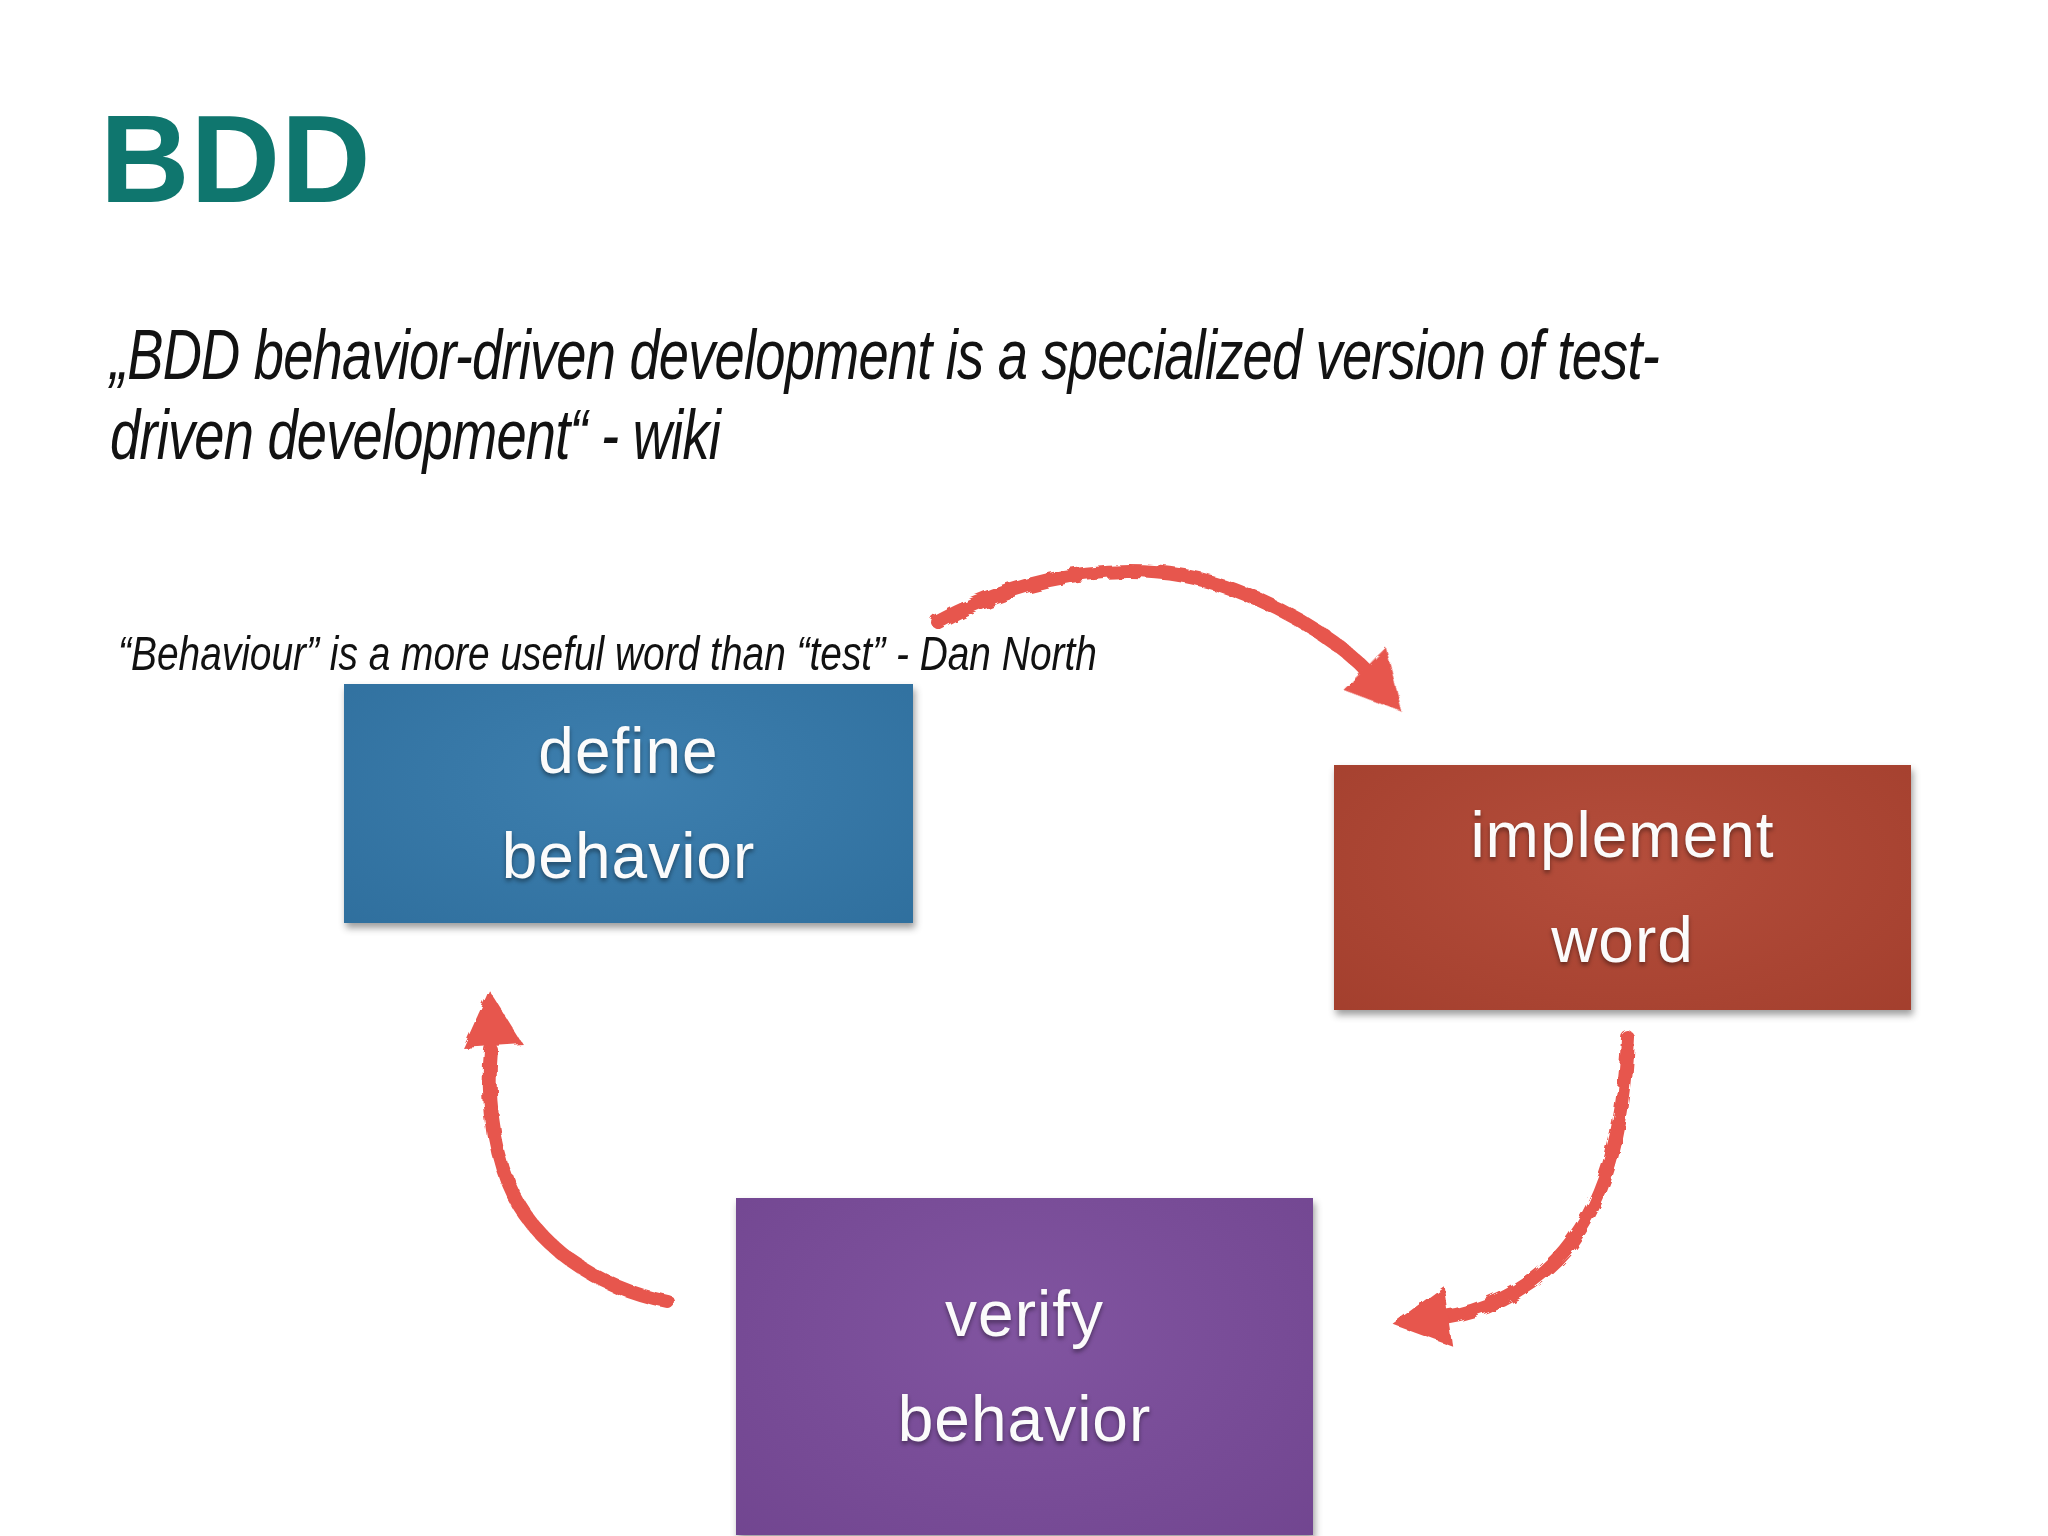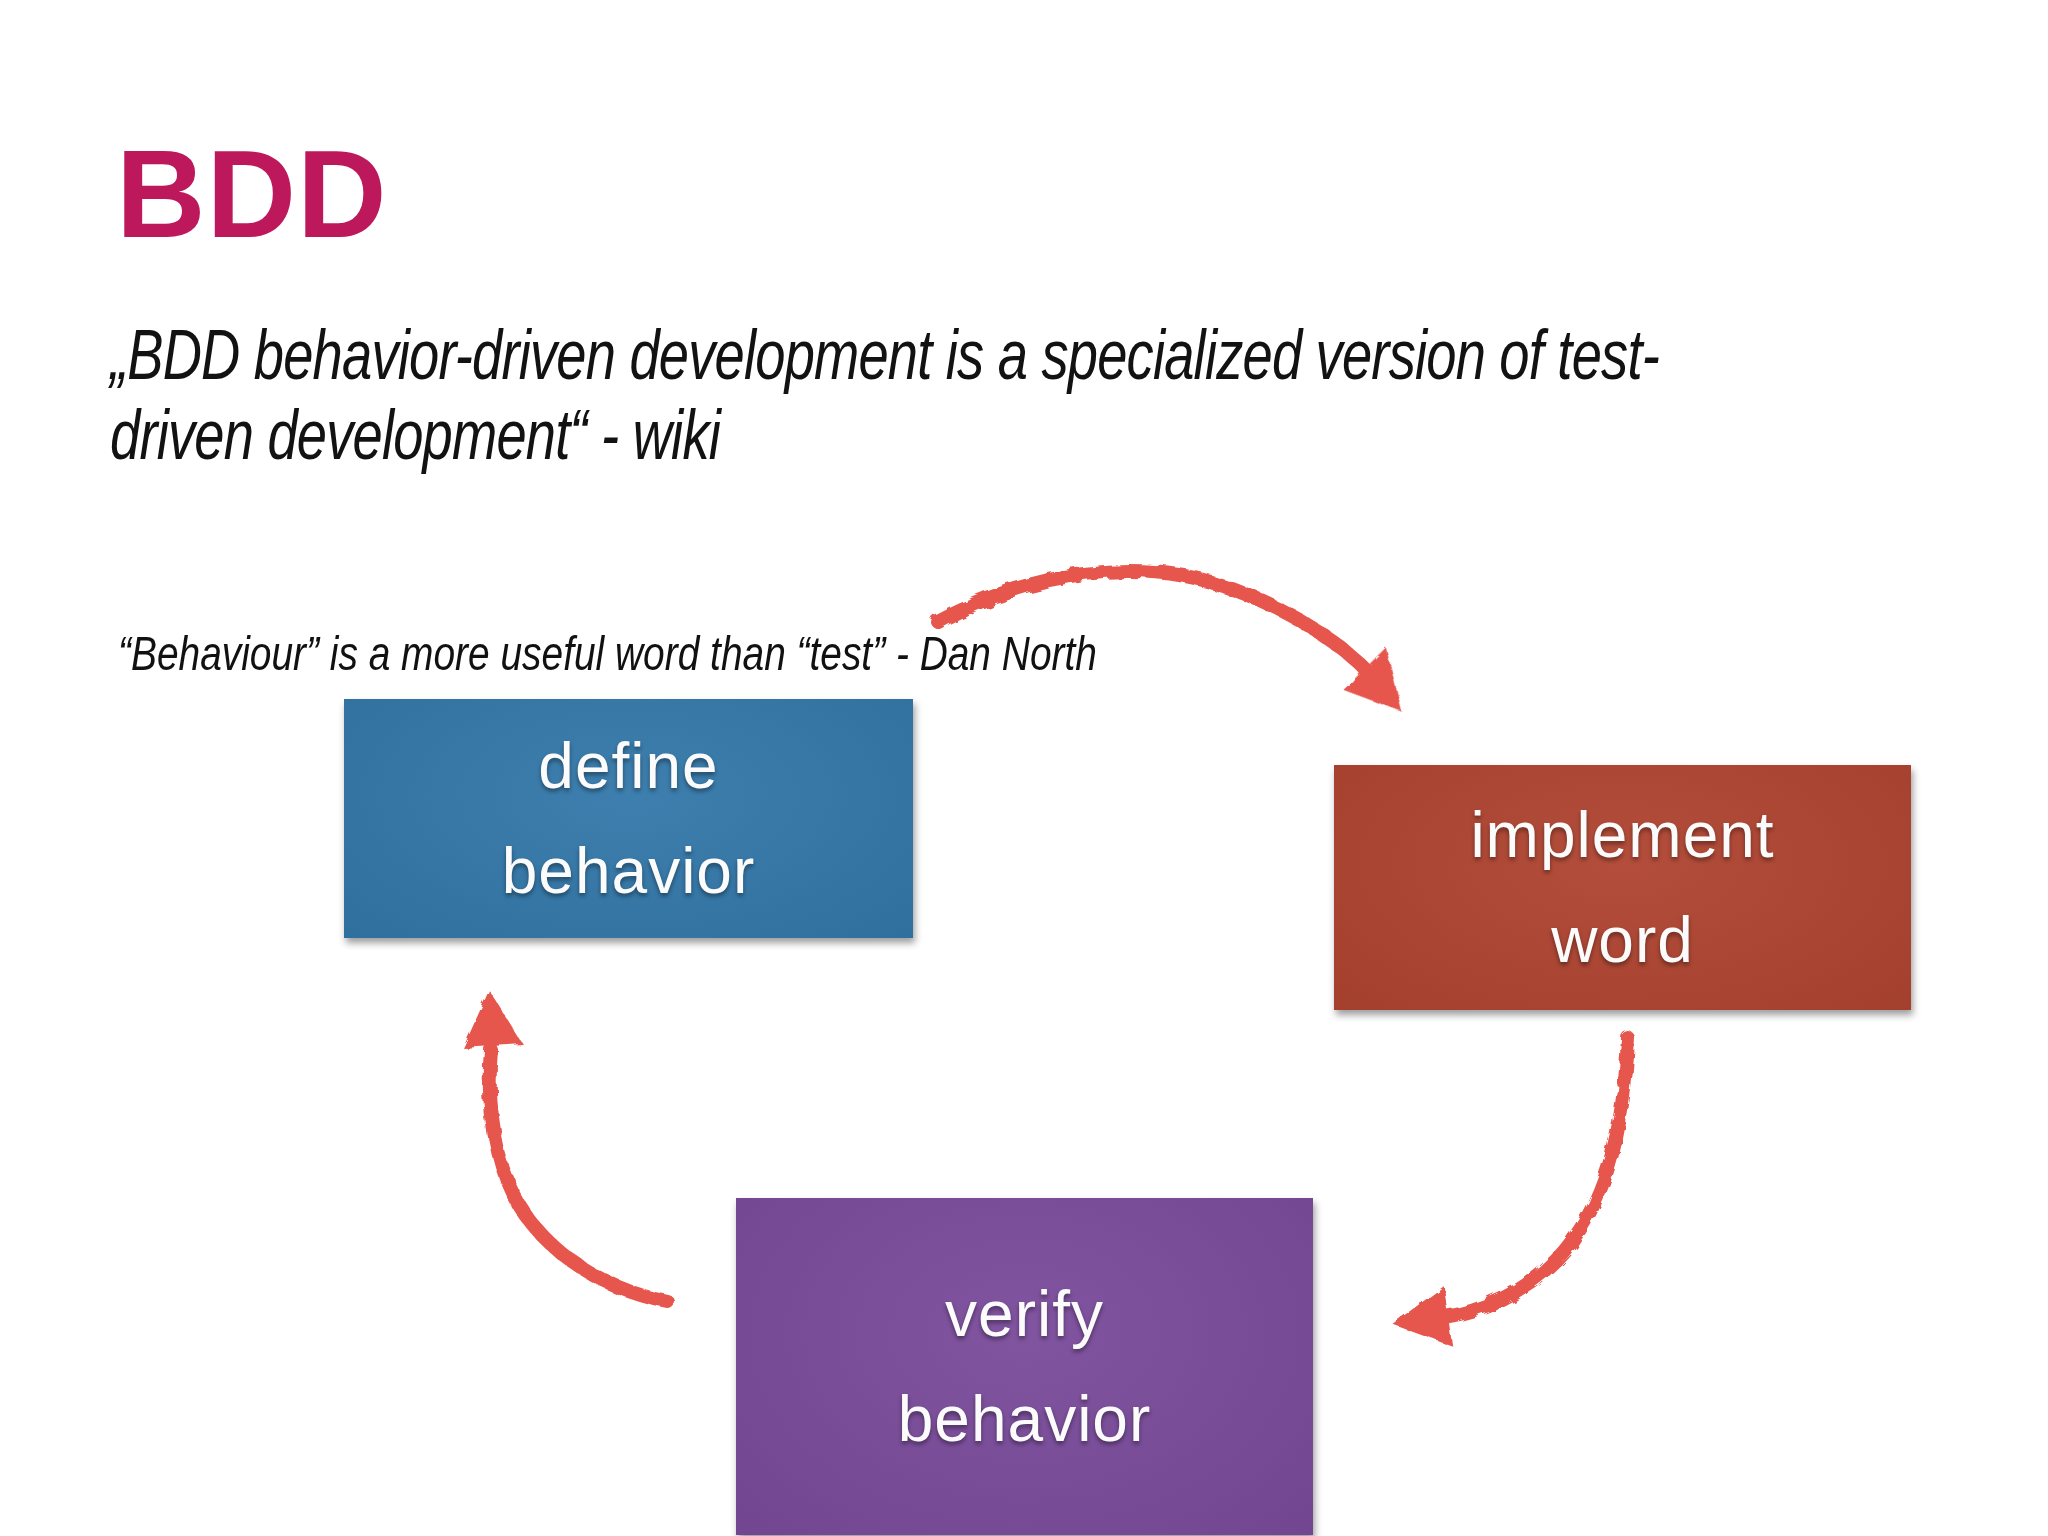--- a/index.html
+++ b/index.html
@@ -6,28 +6,27 @@
   .slide{
     position:relative;
     width:2048px;height:1536px;
     background:#ffffff;
     overflow:hidden;
     font-family:"Liberation Sans", sans-serif;
     color:#151515;
   }
   .title{
     position:absolute;
-    left:116px;top:94px;
+    left:100px;top:94px;
     font-size:124px;
     font-weight:700;
     letter-spacing:1px;
     line-height:1.05;
-    color:#be185d;
+    color:#0f766e;
     white-space:nowrap;
-    margin-top:35px;
   }
   .quote{
     position:absolute;
     left:110px;top:315px;
     font-style:italic;
     font-size:70px;
     line-height:80px;
     letter-spacing:-1px;
     transform:scaleX(0.775);
     transform-origin:0 0;
@@ -56,21 +55,21 @@
   }
   .node .lbl{
     color:#fbfbfb;
     font-size:64px;
     line-height:105px;
     letter-spacing:1px;
     text-shadow:0 3px 4px rgba(0,0,0,0.40);
     white-space:nowrap;
     text-align:center;
   }
-  .node-define{left:344px;top:699px;width:569px;height:239px;background-color:#3378aa;}
+  .node-define{left:344px;top:684px;width:569px;height:239px;background-color:#3378aa;}
   .node-implement{left:1334px;top:765px;width:577px;height:245px;background-color:#b04431;}
   .node-verify{left:736px;top:1198px;width:577px;height:337px;background-color:#7a4b9b;}
   .arrows{
     position:absolute;left:0;top:0;width:2048px;height:1536px;
     pointer-events:none;
   }
 </style>
 </head>
 <body>
 

